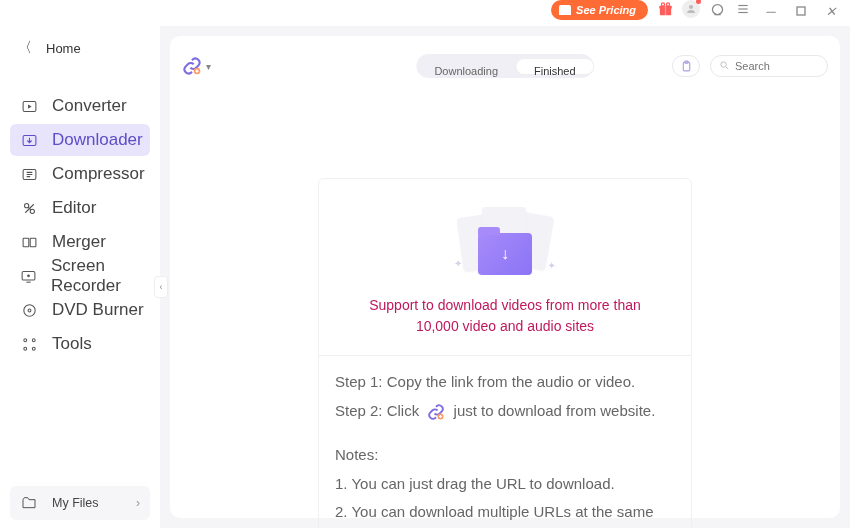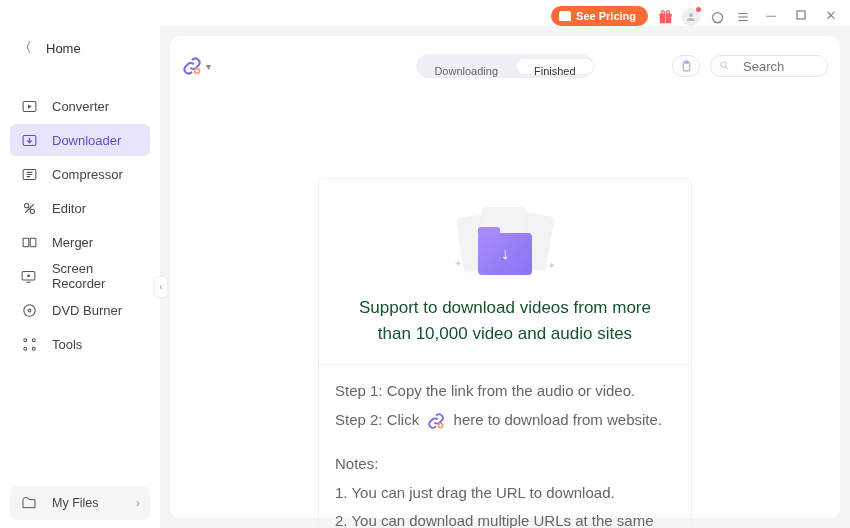--- a/index.html
+++ b/index.html
@@ -1,34 +1,34 @@
 <!DOCTYPE html>
 <html><head>
 <meta charset="utf-8">
 <style>
 * { box-sizing: border-box; margin: 0; padding: 0; font-family: -apple-system, BlinkMacSystemFont, "Segoe UI", Arial, sans-serif; }
 body { width: 850px; height: 528px; background: #fff; overflow: hidden; position: relative; }
 
-.titlebar { height: 26px; display: flex; justify-content: flex-end; align-items: flex-end; gap: 8px; padding: 0 8px; }
+.titlebar { height: 26px; display: flex; justify-content: flex-end; align-items: flex-start; gap: 8px; padding: 0 8px; font-style: italic; }
 .pricing-btn { background: #ff6b35; color: #fff; border-radius: 14px; font-size: 11px; font-weight: 600; padding: 4px 12px 4px 8px; display: flex; align-items: center; gap: 5px; cursor: pointer; }
 .cart-ic { width: 12px; height: 10px; background: #fff; border-radius: 2px 2px 0 0; position: relative; }
 .tb-icon { width: 18px; height: 18px; display: flex; align-items: center; justify-content: center; cursor: pointer; color: #888; }
 .gift-ic { color: #ff5c5c; font-size: 14px; }
 .avatar-ic { width: 18px; height: 18px; border-radius: 50%; background: #eee; display:flex; align-items:center; justify-content:center; position: relative; }
 .avatar-ic::after { content:''; position:absolute; top:-1px; right:-1px; width:5px; height:5px; background:#ff5c5c; border-radius:50%; }
 .win-btn { width: 22px; height: 22px; display: flex; align-items: center; justify-content: center; cursor: pointer; color: #888; font-size: 13px; }
 
 .body-area { display: flex; height: 502px; }
 
 .sidebar { width: 160px; background: #fff; display: flex; flex-direction: column; padding-top: 2px; }
 .home-row { display: flex; align-items: center; height: 40px; padding-left: 18px; gap: 14px; cursor: pointer; }
 .back-ic { font-size: 14px; color: #333; }
 .home-label { font-size: 13px; color: #333; }
 .nav { margin-top: 20px; flex: 1; }
-.nav-item { margin: 2px 10px; height: 32px; display: flex; align-items: center; gap: 14px; padding-left: 10px; border-radius: 6px; cursor: pointer; font-size: 13px; color: #444; }
+.nav-item { margin: 2px 10px; height: 32px; display: flex; align-items: center; gap: 14px; padding-left: 10px; border-radius: 6px; cursor: pointer; font-size: 17px; color: #444; }
 .nav-item.active { background: #e8e4fb; color: #5d4dc8; }
 .nav-item.active .nic svg { stroke: #5d4dc8; }
 .nic { width: 18px; height: 18px; display: flex; align-items: center; justify-content: center; }
 .nic svg { stroke: #555; stroke-width: 1.5; fill: none; }
 .myfiles { margin: 8px 10px; height: 34px; display: flex; align-items: center; gap: 14px; padding: 0 10px; border-radius: 6px; background: #f6f6f8; cursor: pointer; font-size: 12.5px; color: #444; justify-content: space-between; }
 .myfiles .chev { margin-left: auto; color: #999; font-size: 12px; }
 
 .collapse-handle { position: absolute; left: 154px; top: 276px; width: 14px; height: 22px; background: #fff; border: 1px solid #eee; border-radius: 4px; display: flex; align-items: center; justify-content: center; font-size: 9px; color: #888; cursor: pointer; }
 
 .main { flex: 1; background: #f5f5f7; padding: 10px; }
@@ -39,38 +39,38 @@
 .logo-link { width: 20px; height: 20px; }
 .chevd { color: #888; font-size: 10px; }
 
 .tabs { margin-left: auto; margin-right: auto; position:absolute; left:50%; transform:translateX(-50%); display: flex; background: #f0eff5; border-radius: 14px; height: 24px; align-items: center; font-size: 11px; }
 .tab { padding: 0 18px; height: 15px; line-height: 24px; cursor: pointer; color: #666; border-radius: 14px; }
 .tab.active { background: #fff; color: #333; box-shadow: 0 0 0 1px #eee; }
 
 .right-tools { margin-left: auto; display: flex; gap: 10px; align-items: center; }
 .paste-btn { width: 28px; height: 22px; border: 1px solid #e8e8ec; border-radius: 12px; display: flex; align-items: center; justify-content: center; cursor: pointer; color: #a89fe0; }
 .search-wrap { width: 118px; height: 22px; border: 1px solid #e8e8ec; border-radius: 12px; display: flex; align-items: center; padding: 0 8px; gap: 5px; }
-.search-wrap input { border: none; outline: none; width: 100%; font-size: 13px; color: #666; background: transparent; margin-left: 8px; }
+.search-wrap input { border: none; outline: none; width: 100%; font-size: 11px; color: #666; background: transparent; }
 .search-ic { color: #bbb; font-size: 11px; }
 
 .empty-panel { width: 374px; margin: 92px auto 0 auto; border: 1px solid #f0f0f2; border-radius: 6px; }
 .empty-top { padding: 22px 18px 18px 18px; text-align: center; }
 .illus { height: 80px; display: flex; align-items: center; justify-content: center; margin-bottom: 14px; position: relative; }
 .folder-stack { position: relative; width: 90px; height: 68px; }
 .paper { position: absolute; width: 44px; height: 54px; background: #f3f2f6; border-radius: 4px; box-shadow: 0 1px 2px rgba(0,0,0,0.05); }
 .paper.p1 { left: 0; top: 8px; transform: rotate(-8deg); }
 .paper.p2 { right: 0; top: 6px; transform: rotate(10deg); }
 .paper.p3 { left: 22px; top: 0; }
 .folder { position: absolute; left: 18px; bottom: 0; width: 54px; height: 42px; background: linear-gradient(135deg,#a78bfa,#8b74f5); border-radius: 4px; display:flex; align-items:center; justify-content:center; }
 .folder::before { content:''; position:absolute; top:-6px; left:0; width:22px; height:8px; background:#a78bfa; border-radius:3px 3px 0 0; }
 .dl-arrow { color:#fff; font-weight:bold; font-size:16px; }
 .sparkle { position:absolute; color:#d4d0e8; font-size:10px; }
 .sp1 { left:-6px; bottom:6px; } .sp2 { right:-6px; bottom:4px; }
 
-.support-text { font-size: 17px; color: #14532d; line-height: 1.5; padding: 0 12px; }
+.support-text { font-size: 14px; color: #be185d; line-height: 1.5; padding: 0 12px; }
 
 .steps { border-top: 1px solid #f0f0f2; padding: 12px 16px 18px 16px; font-size: 15px; color: #666; text-align: left; line-height: 1.9; }
 .steps .inline-logo { display: inline-block; width: 18px; height: 18px; vertical-align: middle; margin: 0 4px; }
 </style>
 </head>
 <body>
 
 <div class="titlebar">
   <div class="pricing-btn">
     <span class="cart-ic"></span>
@@ -266,21 +266,21 @@
         <div class="steps">
           <div>Step 1: Copy the link from the audio or video.</div>
           <div>
             <span>Step 2: Click</span>
             <svg class="inline-logo" viewBox="0 0 24 24" fill="none" stroke="#7c6de0" stroke-width="2.5">
                 <path d="M10 14a5 5 0 0 0 7 0l3-3a5 5 0 0 0-7-7l-1 1"></path>
                 <path d="M14 10a5 5 0 0 0-7 0l-3 3a5 5 0 0 0 7 7l1-1"></path>
                 <circle cx="18" cy="18" r="4" fill="#ff9b6a" stroke="none"></circle>
                 <path d="M18 16v4M16 18h4" stroke="#fff" stroke-width="1.5"></path>
               </svg>
-            <span>here to download from website.</span>
+            <span>just to download from website.</span>
           </div>
           <div style="margin-top:16px">Notes:</div>
           <div>1. You can just drag the URL to download.</div>
           <div>2. You can download multiple URLs at the same time.</div>
         </div>
       </div>
 
     </div>
   </div>
 </div>

